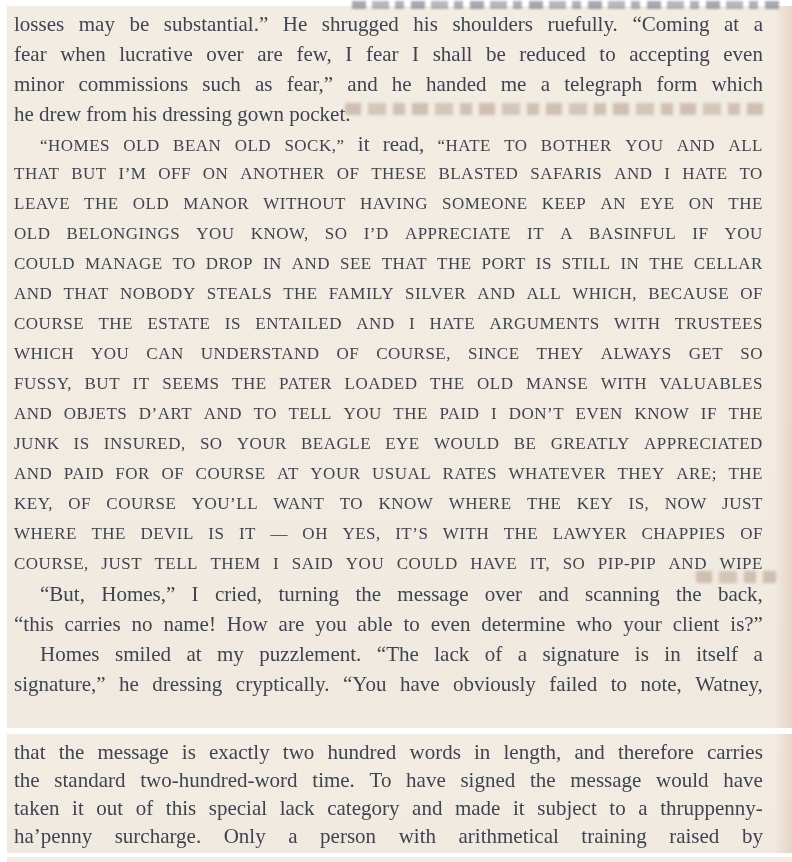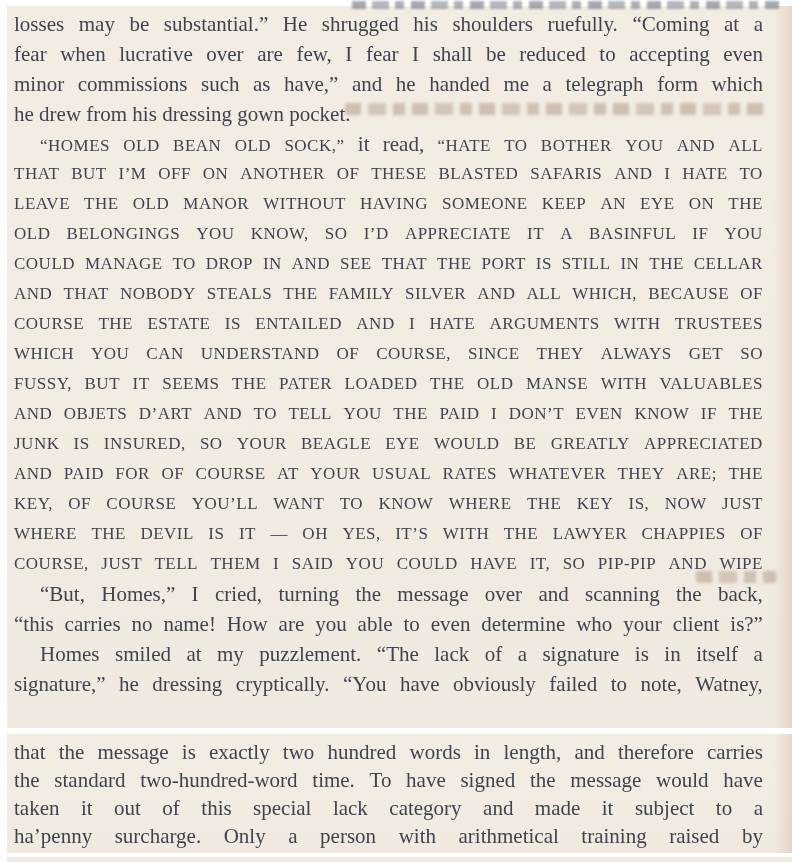--- a/index.html
+++ b/index.html
@@ -98,21 +98,21 @@
           <span class="roman">reduced</span>
           <span class="roman">to</span>
           <span class="roman">accepting</span>
           <span class="roman">even</span>
         </div>
         <div class="line just">
           <span class="roman">minor</span>
           <span class="roman">commissions</span>
           <span class="roman">such</span>
           <span class="roman">as</span>
-          <span class="roman">have,”</span>
+          <span class="roman">fear,”</span>
           <span class="roman">and</span>
           <span class="roman">he</span>
           <span class="roman">handed</span>
           <span class="roman">me</span>
           <span class="roman">a</span>
           <span class="roman">telegraph</span>
           <span class="roman">form</span>
           <span class="roman">which</span>
         </div>
         <div class="line"><span class="roman">he drew from his dressing gown pocket.</span></div>
@@ -440,20 +440,21 @@
           <span class="roman">this</span>
           <span class="roman">special</span>
           <span class="roman">lack</span>
           <span class="roman">category</span>
           <span class="roman">and</span>
           <span class="roman">made</span>
           <span class="roman">it</span>
           <span class="roman">subject</span>
           <span class="roman">to</span>
           <span class="roman">a</span>
+          <span class="roman">thruppenny-</span>
         </div>
         <div class="line just">
           <span class="roman">ha’penny</span>
           <span class="roman">surcharge.</span>
           <span class="roman">Only</span>
           <span class="roman">a</span>
           <span class="roman">person</span>
           <span class="roman">with</span>
           <span class="roman">arithmetical</span>
           <span class="roman">training</span>

